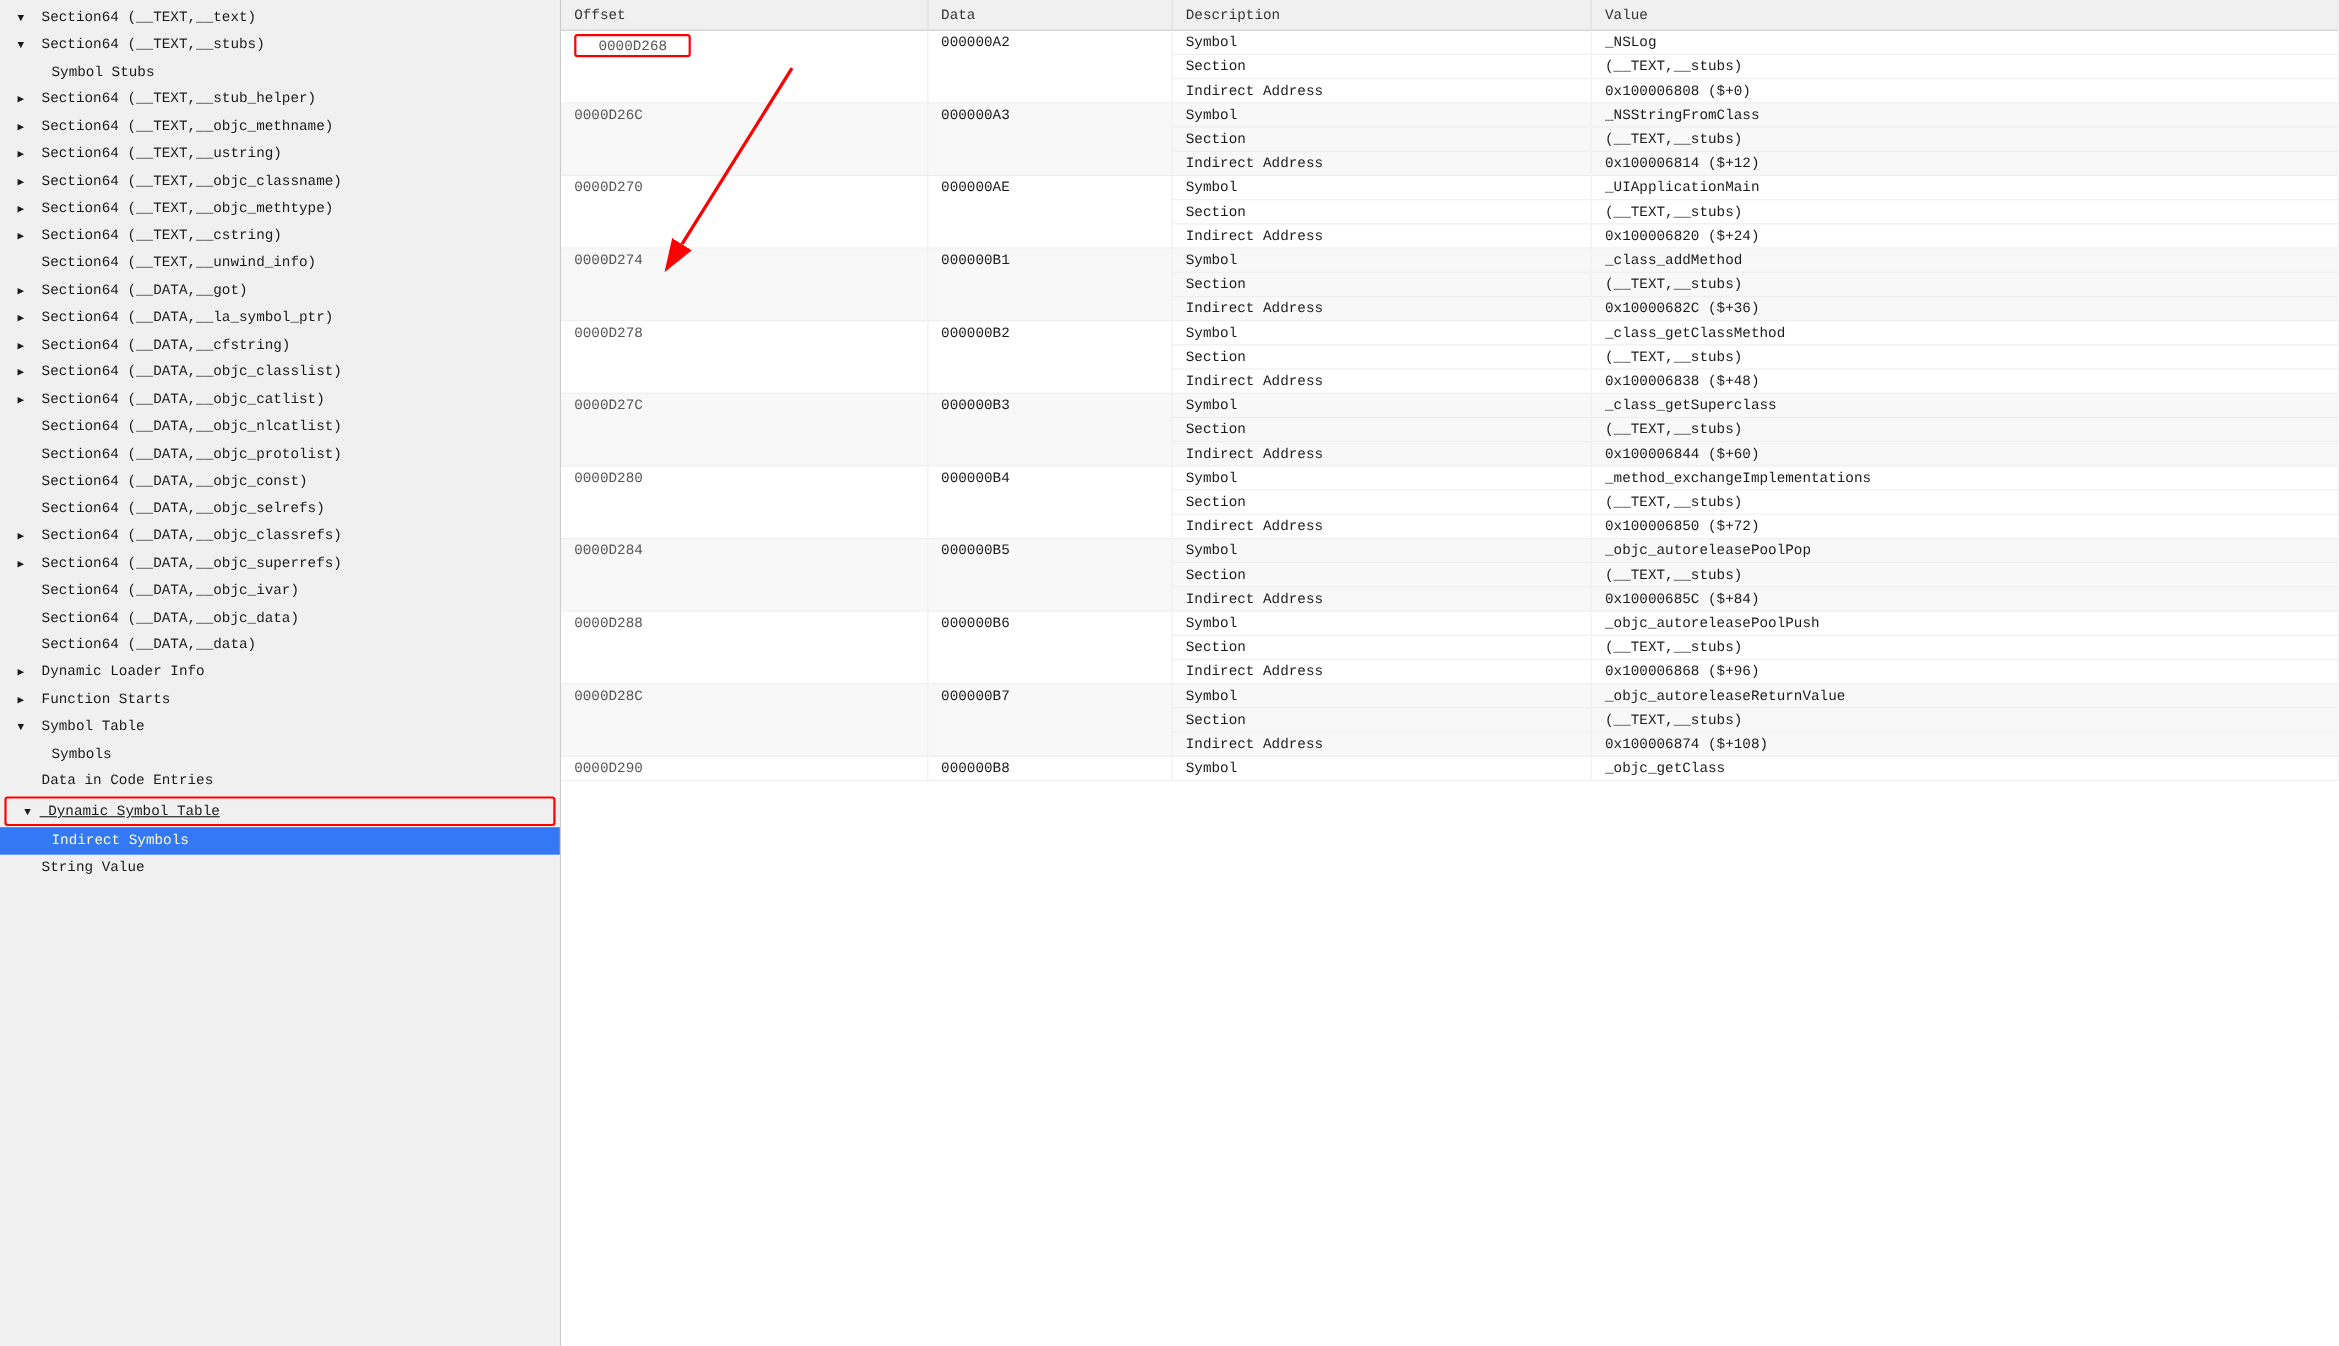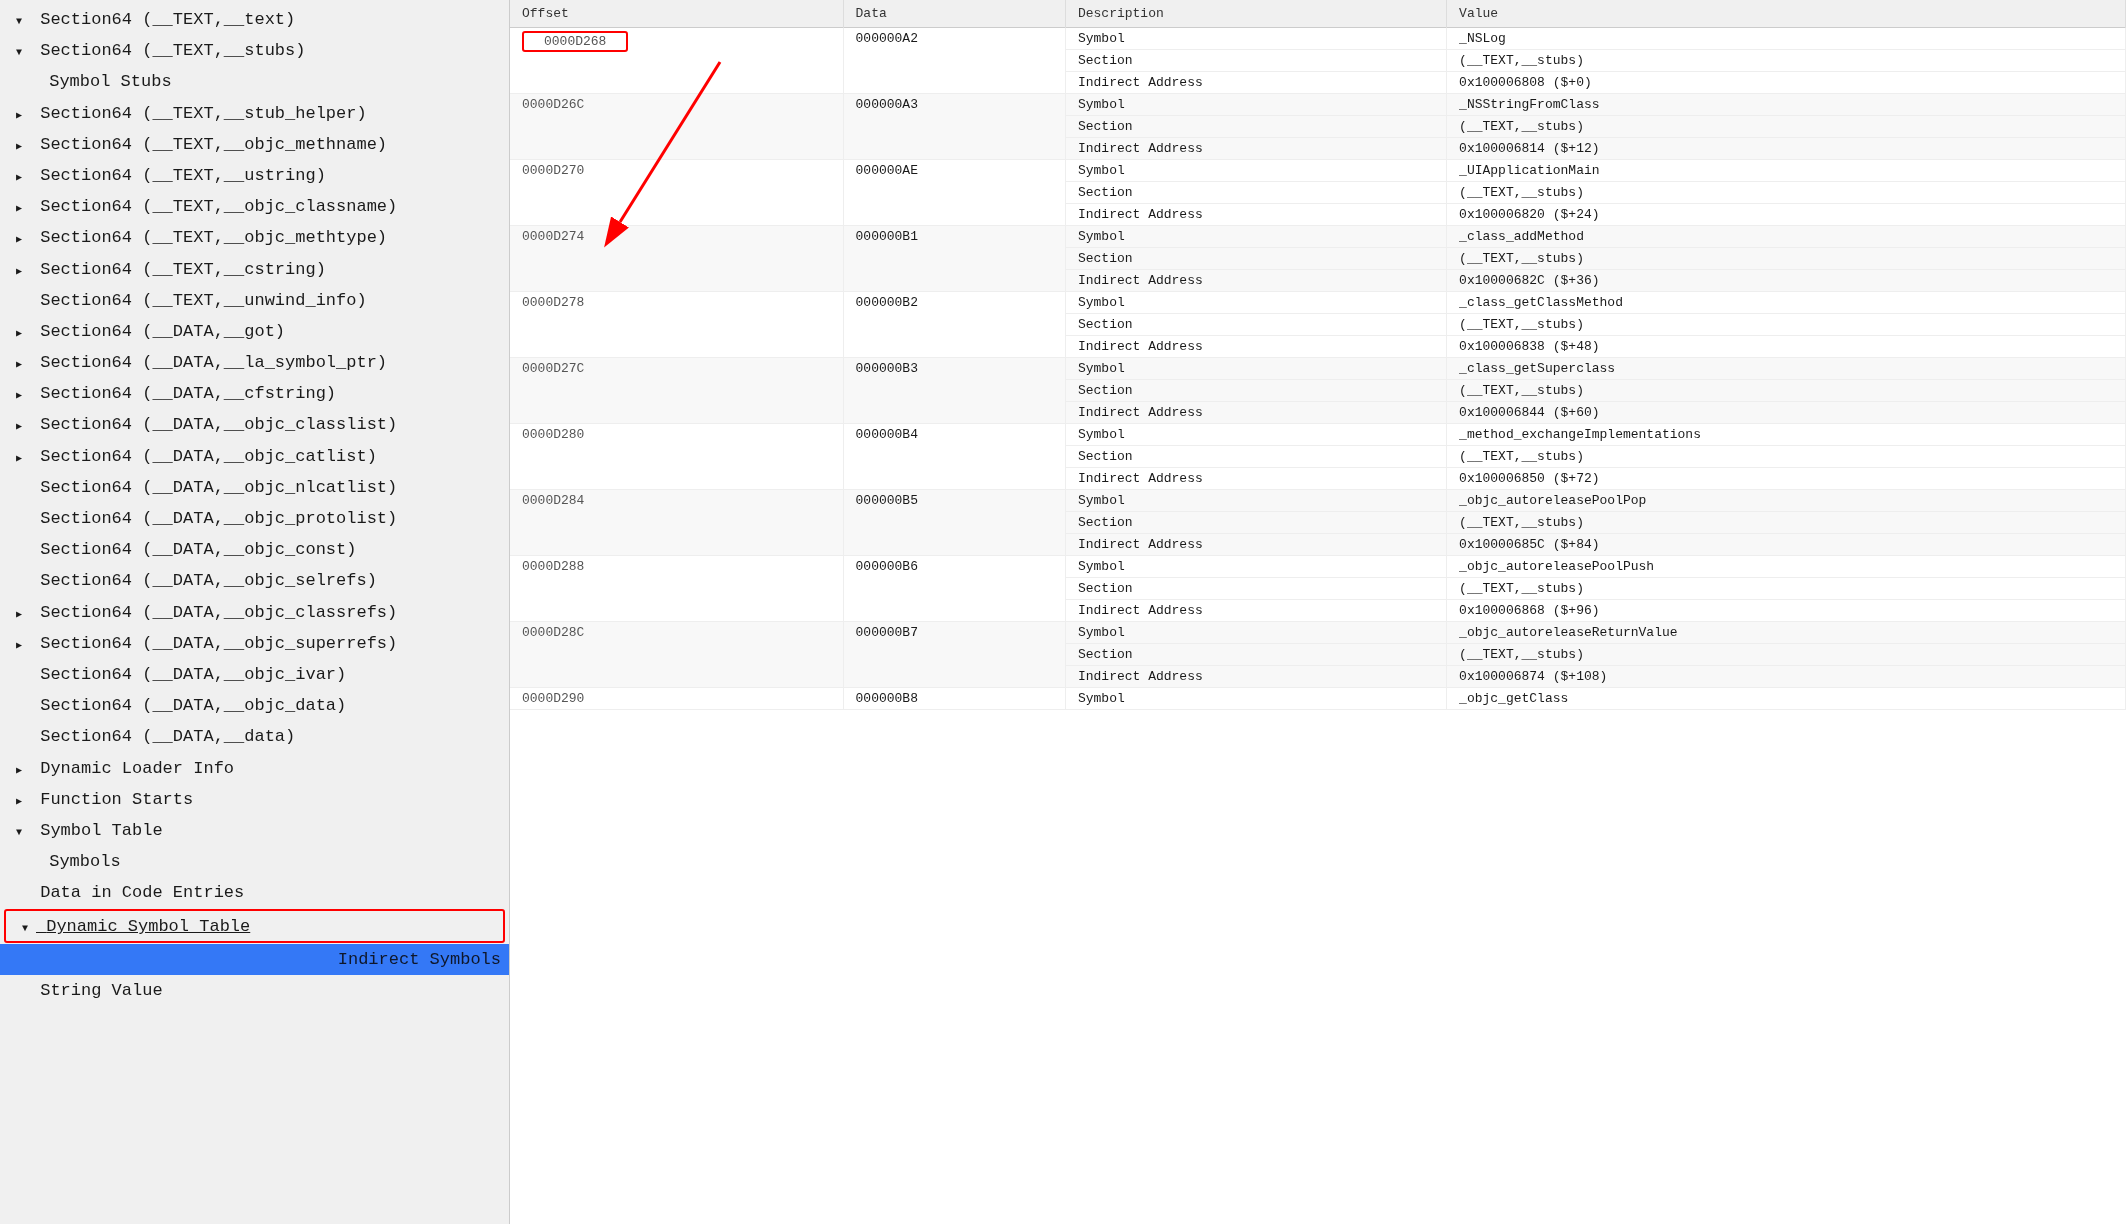--- a/index.html
+++ b/index.html
@@ -21,27 +21,26 @@
       overflow-y: auto;
       overflow-x: hidden;
       padding: 4px 0;
     }
 
     .tree-item {
       padding: 2px 8px 2px 16px;
       cursor: pointer;
       white-space: nowrap;
       line-height: 1.6;
-      font-size: 17px;
+      font-size: 13px;
       color: #1a1a1a;
     }
     .tree-item.selected {
       background: #3478f6;
-      color: #0f172a;
-      text-align: right;
+      color: #fef9c3;
     }
     .tree-item.indent1 { padding-left: 25px; }
 
     .tree-item .arrow { display: inline-block; width: 14px; }
     .arrow.open::before { content: '▼'; font-size: 10px; }
     .arrow.closed::before { content: '▶'; font-size: 10px; }
     .arrow.none::before { content: ''; }
 
     
     #main {

